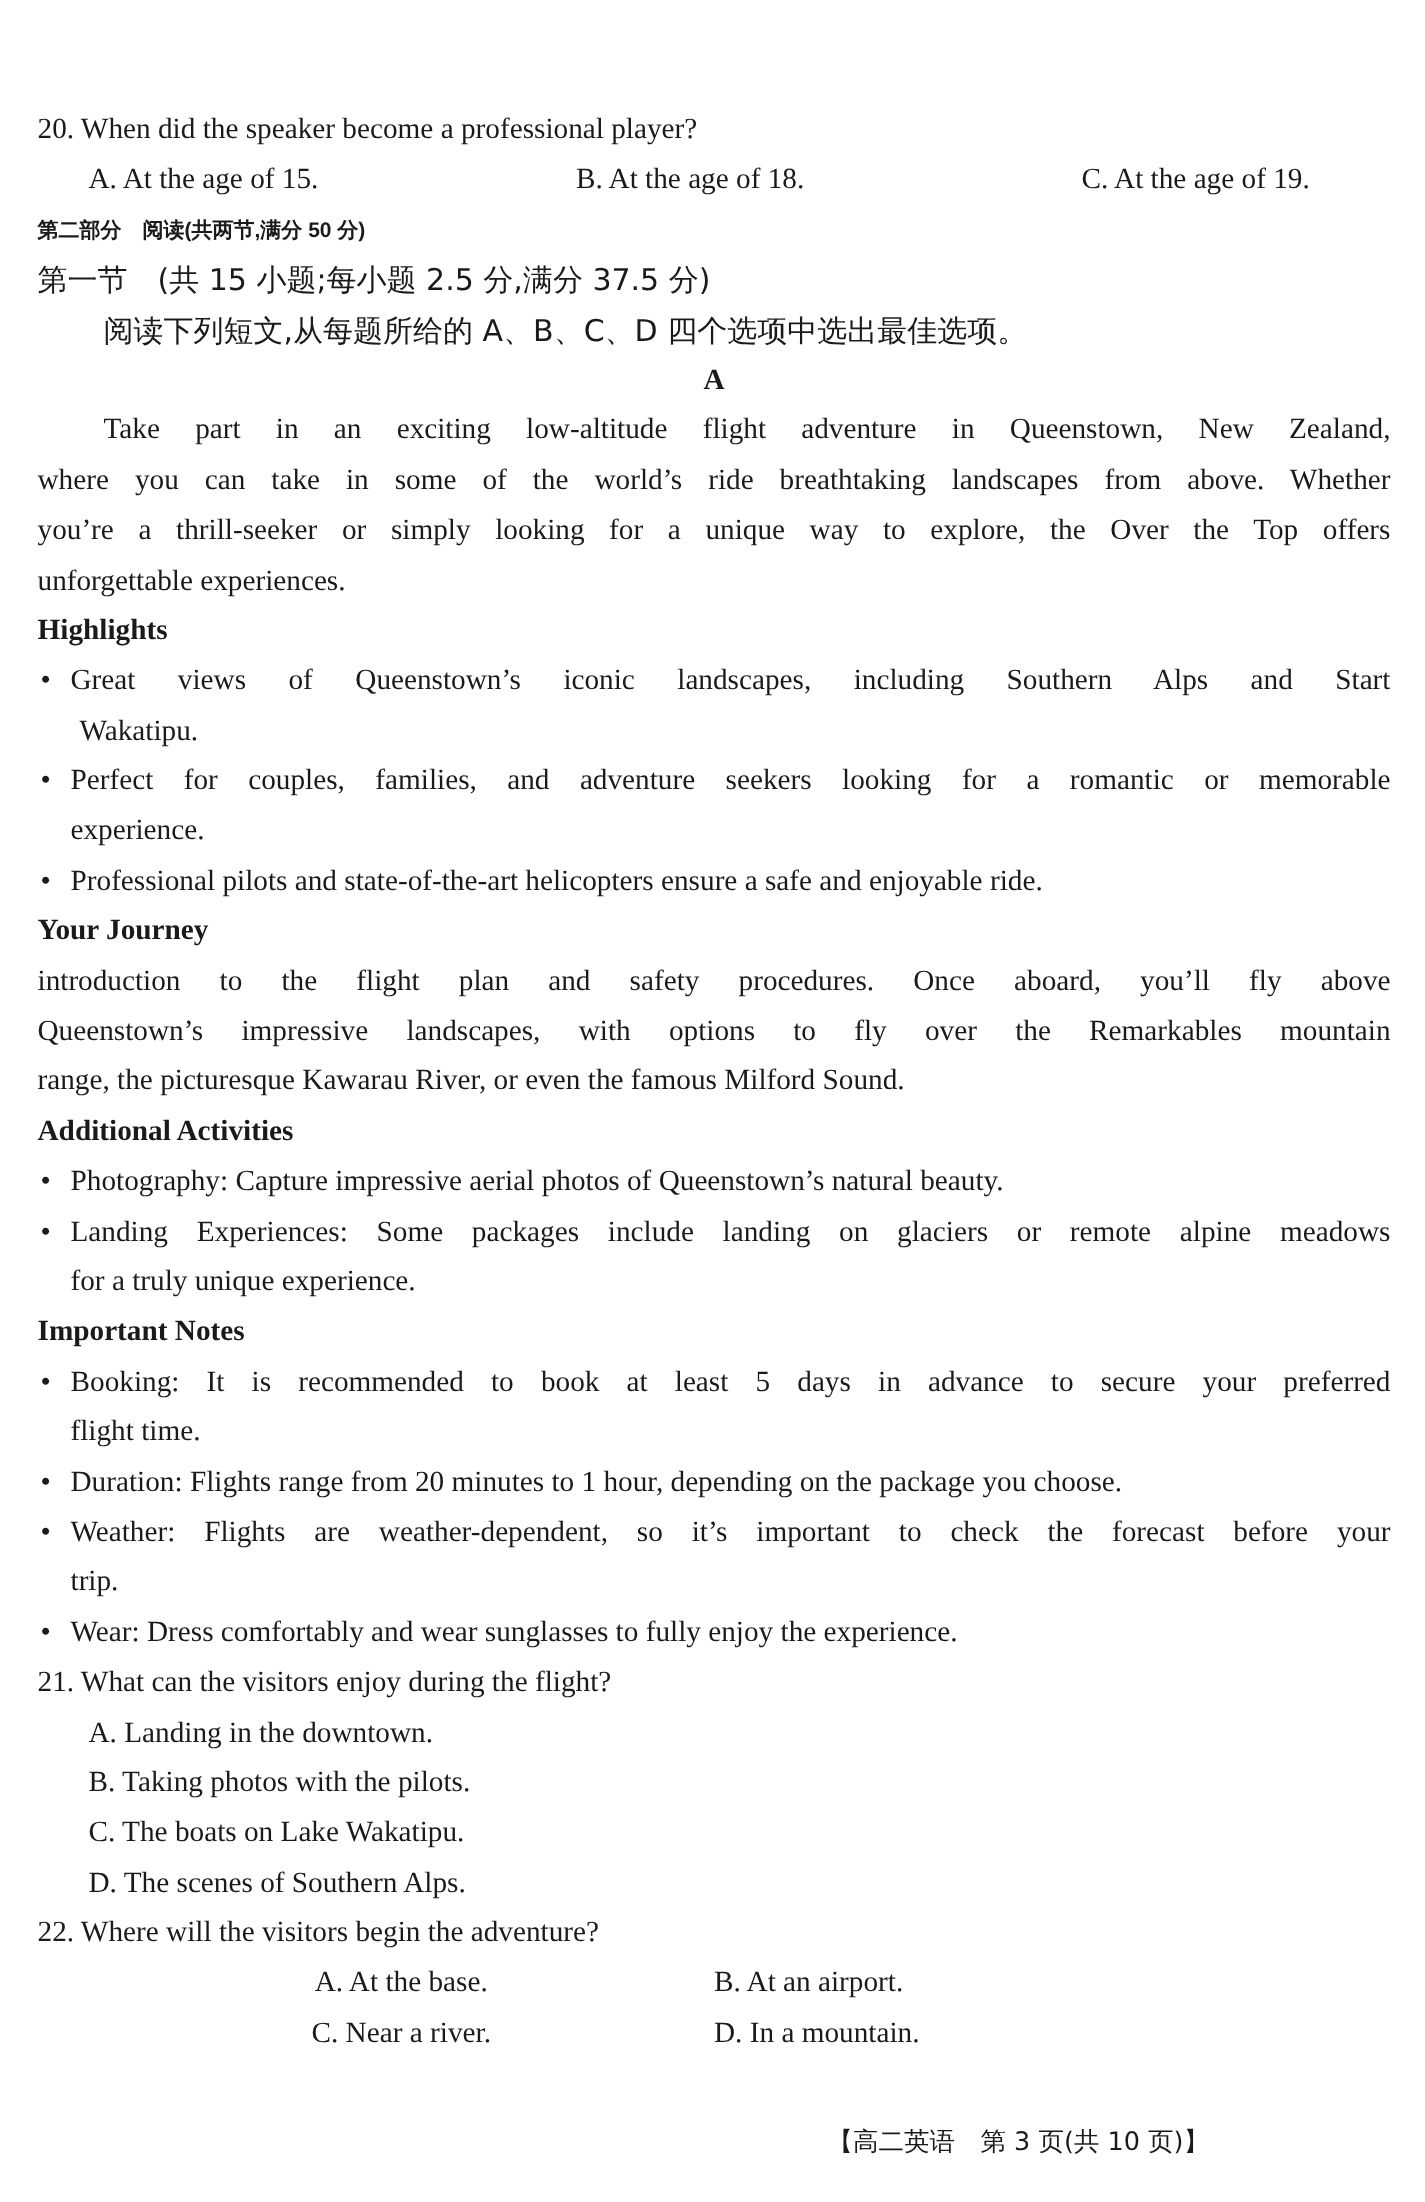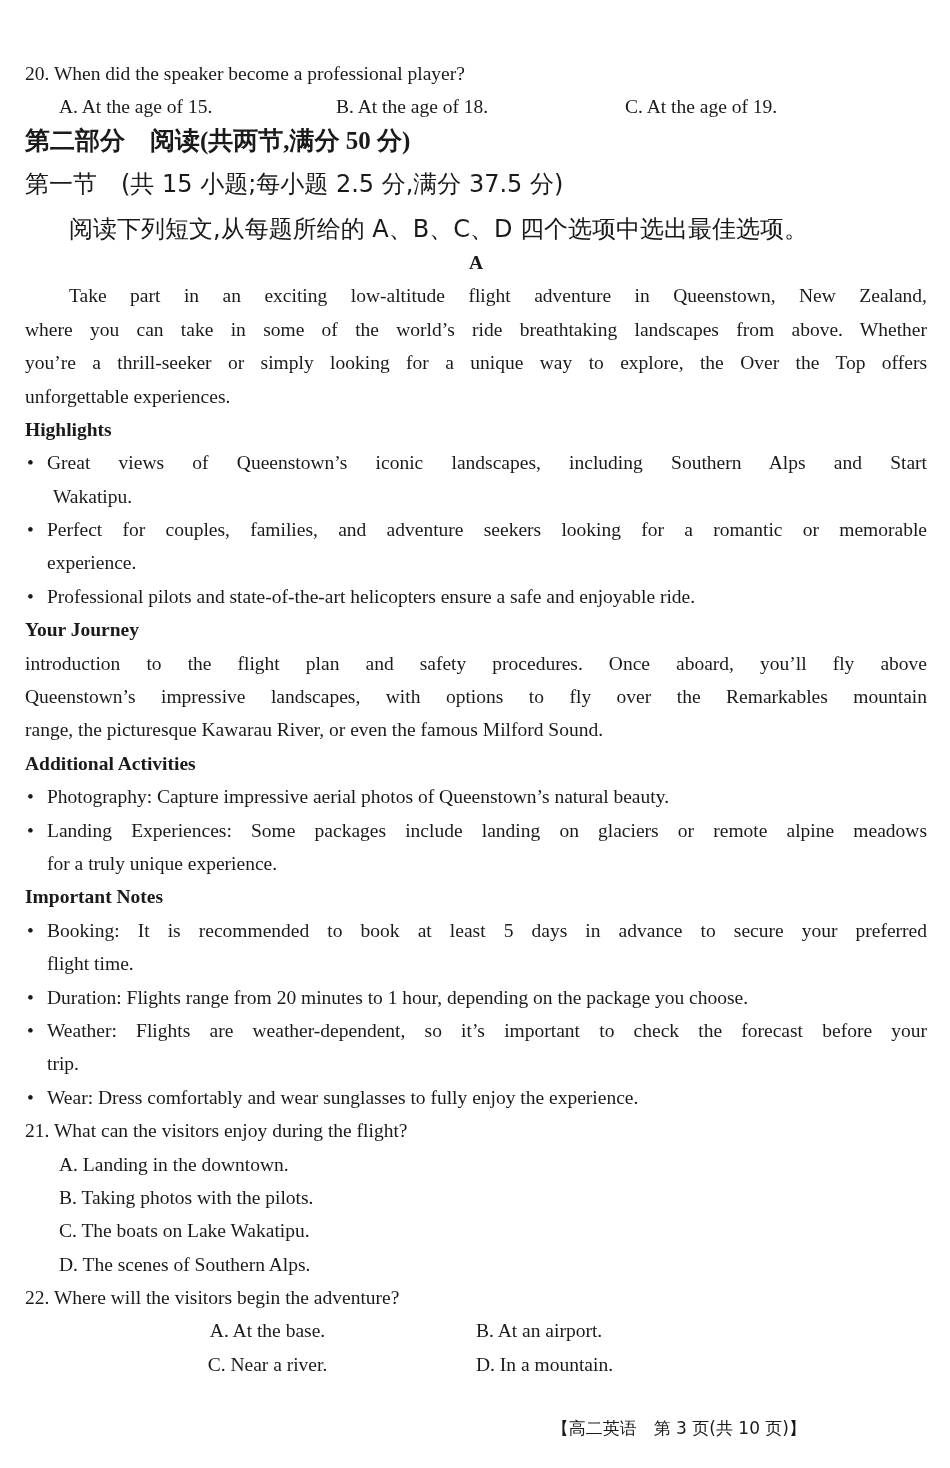--- a/index.html
+++ b/index.html
@@ -1,28 +1,28 @@
 <!DOCTYPE html>
 <html><head>
   <meta charset="utf-8">
   <style>
     html, body { margin: 0; padding: 0; background: #ffffff; }
     body {
       width: 950px; height: 1468px; position: relative; overflow: hidden;
       font-family: "Liberation Serif", "DejaVu Serif", serif;
       color: #1a1a1a; font-size: 19.5px;
     }
-    .page { position: absolute; left: 25px; top: 57px; width: 902px; }
+    .page { position: absolute; left: 25px; top: 70px; width: 902px; }
     .line { height: 33.4px; line-height: 33.4px; white-space: nowrap; }
     .just { text-align: justify; text-align-last: justify; white-space: normal; }
     .indent { padding-left: 44px; }
-    .opt-indent { padding-left: 34px; }
+    .opt-indent { padding-left: 34px; gap: 48px; }
     .bold { font-weight: bold; }
-    .cn-bold { font-weight: bold; font-family: Liberation Serif, serif; font-size: 25px; }
-    .cn { font-family: "DejaVu Sans", sans-serif; font-size: 24px; margin-top: 11px; }
+    .cn-bold { font-weight: bold; font-family: Liberation Sans, sans-serif; font-size: 14px; }
+    .cn { font-family: "DejaVu Sans", sans-serif; font-size: 20px; }
     .center { text-align: center; }
     .bullet { padding-left: 22px; position: relative; }
     .bullet::before { content: "•"; position: absolute; left: 2px; }
     .bullet-cont { padding-left: 22px; }
     .bullet-cont2 { padding-left: 28px; }
     .opts3 { display: flex; }
     .opts3 span:nth-child(1) { width: 277px; }
     .opts3 span:nth-child(2) { width: 289px; }
     .opts2 { display: flex; padding-left: 34px; }
     .opts2 span:first-child { width: 417px; text-align: center; }

